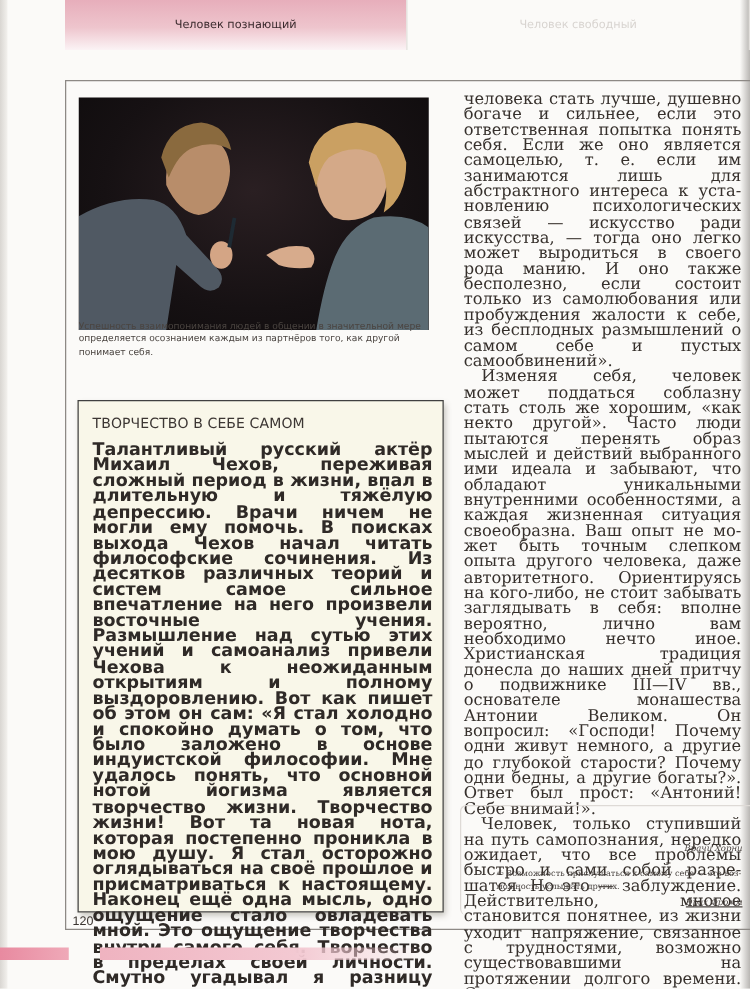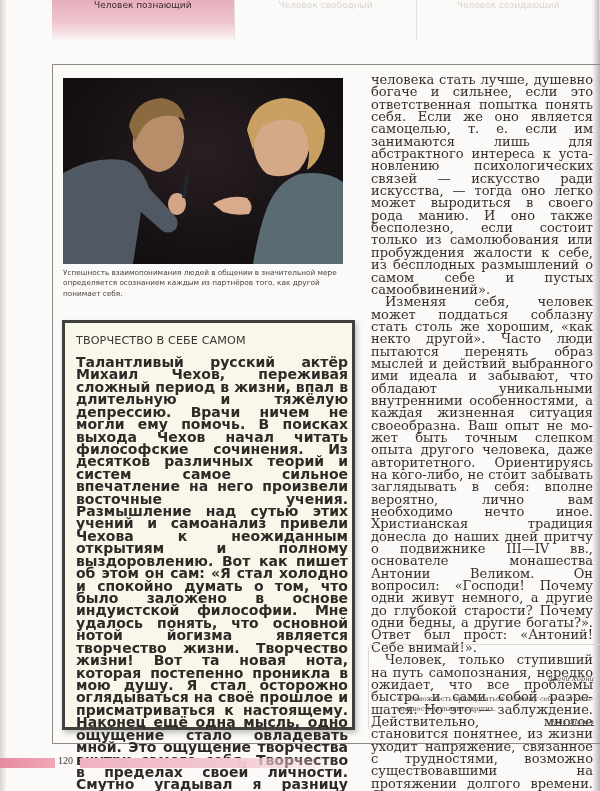--- a/index.html
+++ b/index.html
@@ -8,40 +8,40 @@
 
   
   .page-edge { position: absolute; left: 0; top: 0; width: 6px; height: 791px;
     background: linear-gradient(90deg, #d9d6d2, #f3f1ee); }
   
   .page-edge-right { position: absolute; right: 0; top: 0; width: 8px; height: 791px;
     background: linear-gradient(90deg, rgba(0,0,0,0), rgba(60,55,50,0.35)); }
 
   
   .tabs { position: absolute; top: 0; left: 52px; width: 548px; height: 40px; display: flex; }
-  .tab { flex: 1; height: 40px; display: flex; justify-content: center;
+  .tab { flex: 1; height: 40px; display: flex; align-items: center; justify-content: center;
     font-family: "DejaVu Sans", sans-serif; font-size: 9px; border-right: 1px solid #e2dfdc; }
   .tab.active { background: linear-gradient(180deg, #e7aebb 0%, #eec5cd 55%, #fbf3f5 100%); color: #3a2a2d; }
   .tab.inactive { color: #d8d4d0; }
 
   
   .frame { position: absolute; top: 64px; left: 52px; width: 548px; height: 680px;
     border-top: 1px solid #8d8985; border-left: 1px solid #8d8985; border-bottom: 1px solid #8d8985; }
 
   
   .photo { position: absolute; top: 78px; left: 63px; width: 280px; height: 186px;
     background: radial-gradient(ellipse at 50% 40%, #2a1f22 0%, #161113 60%, #0e0b0c 100%); overflow: hidden; }
   .photo svg { display: block; }
 
-  .caption { position: absolute; top: 268px; left: 63px; width: 290px;
+  .caption { position: absolute; top: 256px; left: 63px; width: 290px;
     font-family: "DejaVu Sans", sans-serif; font-size: 7.3px; line-height: 10.3px; color: #4a4440; }
 
   
   .sidebar { position: absolute; top: 320px; left: 62px; width: 293px; height: 410px;
-    background: #f9f7e9; box-shadow: 2px 3px 5px rgba(90,85,70,0.35); border: 3px solid #404040; }
+    background: #f9f7e9; box-shadow: 2px 3px 5px rgba(90,85,70,0.35); border: 1px solid #404040; }
   .sidebar-title { position: absolute; top: 11px; left: 11px;
     font-family: "DejaVu Sans", sans-serif; font-size: 11.2px; color: #3c3633; letter-spacing: 0.1px; }
   .sidebar-body { position: absolute; top: 33px; left: 11px; width: 272px;
     font-family: "DejaVu Sans", sans-serif; font-size: 14px; line-height: 12.42px; color: #2f2a27;
     text-align: justify; hyphens: manual; font-weight: bold; }
 
   
   .rcol { position: absolute; top: 74px; left: 371px; width: 222px;
     font-family: "DejaVu Serif", serif; font-size: 13px; line-height: 12.35px; color: #36302c;
     text-align: justify; }
@@ -53,40 +53,37 @@
     border-top: 1px solid #dedad6; border-left: 1px solid #dedad6; border-radius: 5px 0 0 5px; }
   .quote { position: absolute; left: 8px; width: 218px;
     font-family: "DejaVu Serif", serif; font-size: 6.6px; line-height: 9.6px; color: #4a4441; }
   .quote .mark { font-family: "DejaVu Sans", sans-serif; font-size: 7px; margin-right: 2px; }
   .quote-author { position: absolute; right: 6px; font-family: "DejaVu Serif", serif;
     font-style: italic; font-size: 6.8px; color: #4a4441; }
 
   
   .footer-bar-left { position: absolute; top: 758px; left: 0; width: 55px; height: 10px;
     background: linear-gradient(90deg, #e88aa0, #efa9b8); }
-  .page-number { position: absolute; top: 755px; left: 58px; font-family: Liberation Serif, serif;
+  .page-number { position: absolute; top: 732px; left: 58px; font-family: Liberation Sans, sans-serif;
     font-size: 10px; color: #3b3531; }
   .footer-bar-right { position: absolute; top: 758px; left: 80px; width: 260px; height: 10px;
     background: linear-gradient(90deg, #efb3c0 0%, #f3c9d2 60%, rgba(250,240,242,0) 100%); }
 </style>
 </head>
 <body>
 
 <div class="page-edge"></div>
 <div class="page-edge-right"></div>
 
 <div class="tabs">
   <div class="tab active">
     <span>Человек познающий</span>
   </div>
   <div class="tab inactive">
     <span>Человек свободный</span>
-  </div>
-  <div class="tab inactive">
-    <span>Человек созидающий</span>
   </div>
 </div>
 
 <div class="frame"></div>
 
 <div class="photo" title="Man and woman in conversation against a dark background">
   <svg width="280" height="186" viewBox="0 0 280 186">
 
     <path d="M0 95 Q30 78 60 82 Q78 86 86 110 L110 136 Q118 144 112 152 Q104 158 96 150 L78 134 L70 186 L0 186 Z" fill="#505963"></path>
     <path d="M70 70 Q68 44 88 34 Q110 28 118 44 Q124 58 118 74 Q112 92 96 94 Q80 92 70 70 Z" fill="#b88d6a"></path>

